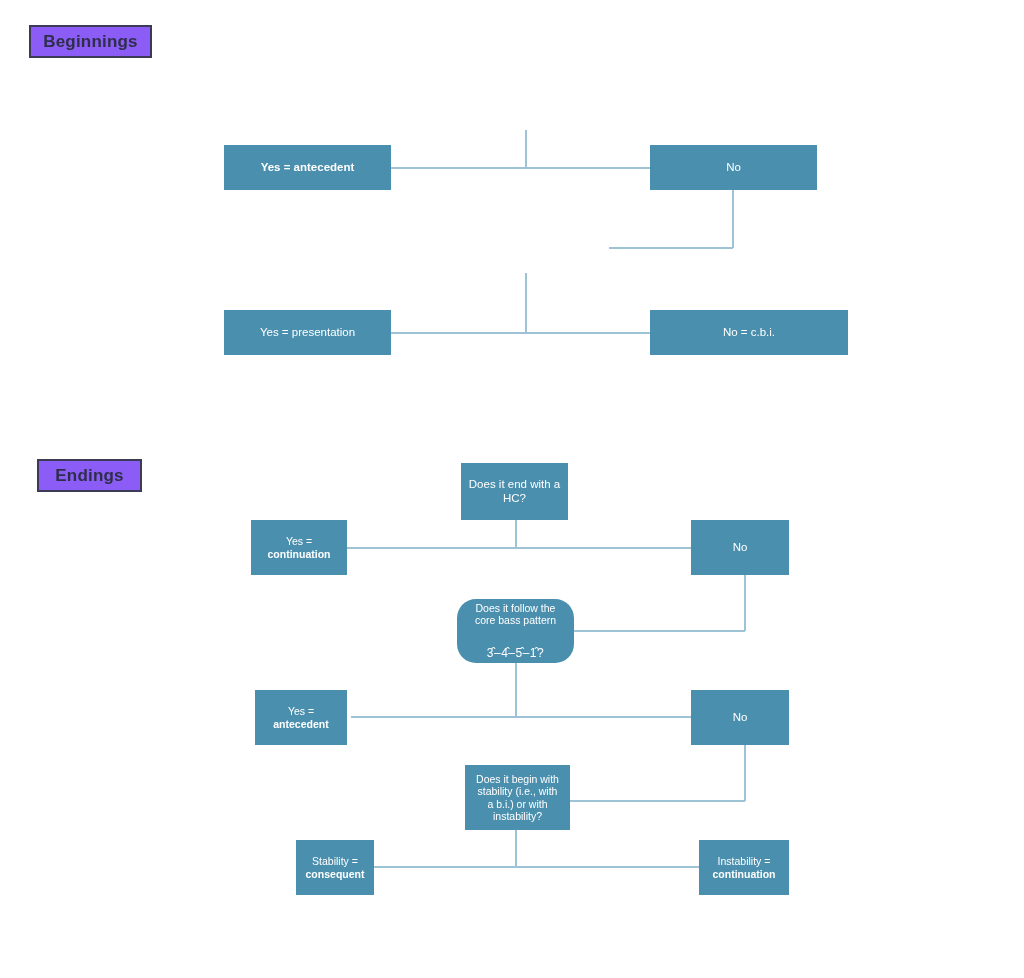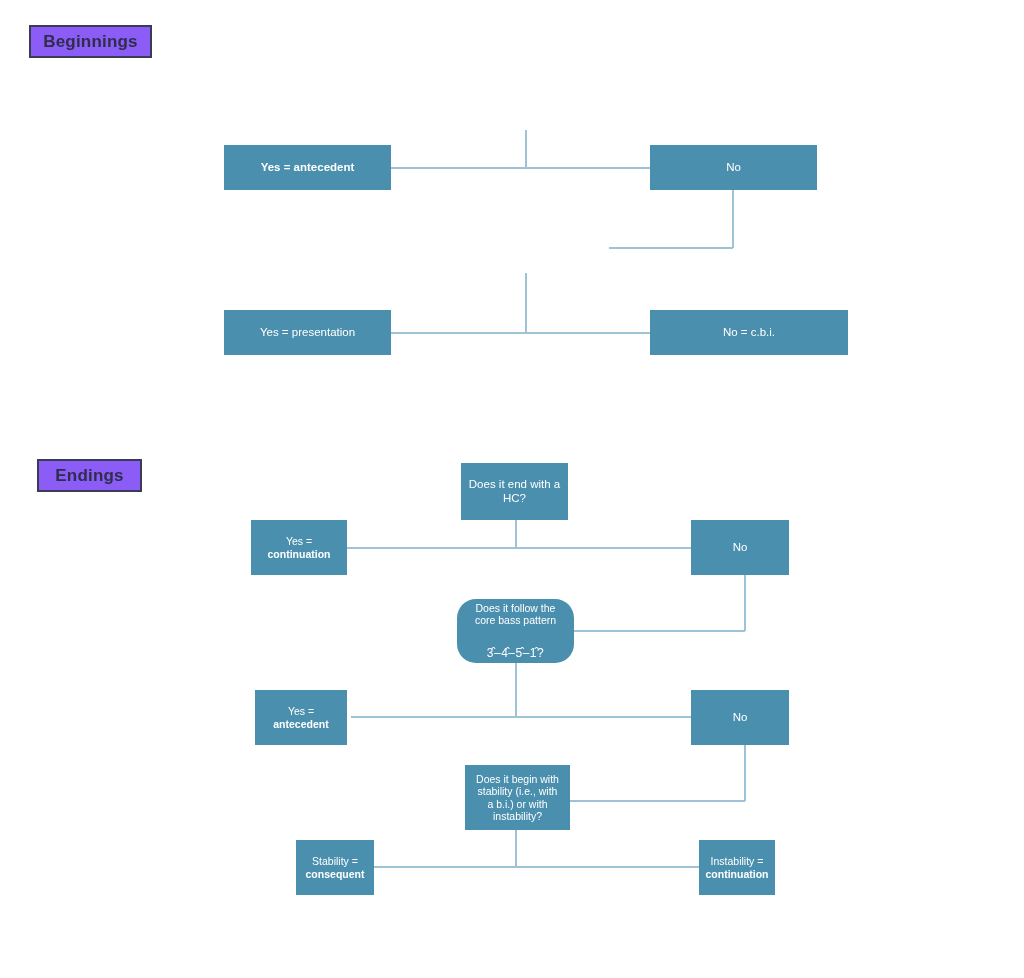--- a/index.html
+++ b/index.html
@@ -175,20 +175,20 @@
   <div class="conn v" style="left:515px; top:830px; width:1.5px; height:37px;"></div>
   <div class="conn h" style="left:350px; top:866px; width:349px; height:1.5px;"></div>
 
   <div class="node small" style="left:251px; top:840px; width:78px; height:55px;margin-left:45px;">
     <span>
       <span class="lead">Stability =</span>
       <span class="term">consequent</span>
     </span>
   </div>
 
-  <div class="node small" style="left:699px; top:840px; width:76px; height:55px;">
+  <div class="node small" style="left:699px; top:840px; width:90px; height:55px;">
     <span>
       <span class="lead">Instability =</span>
       <span class="term">continuation</span>
     </span>
   </div>
 
 </div>
 
 </body></html>

